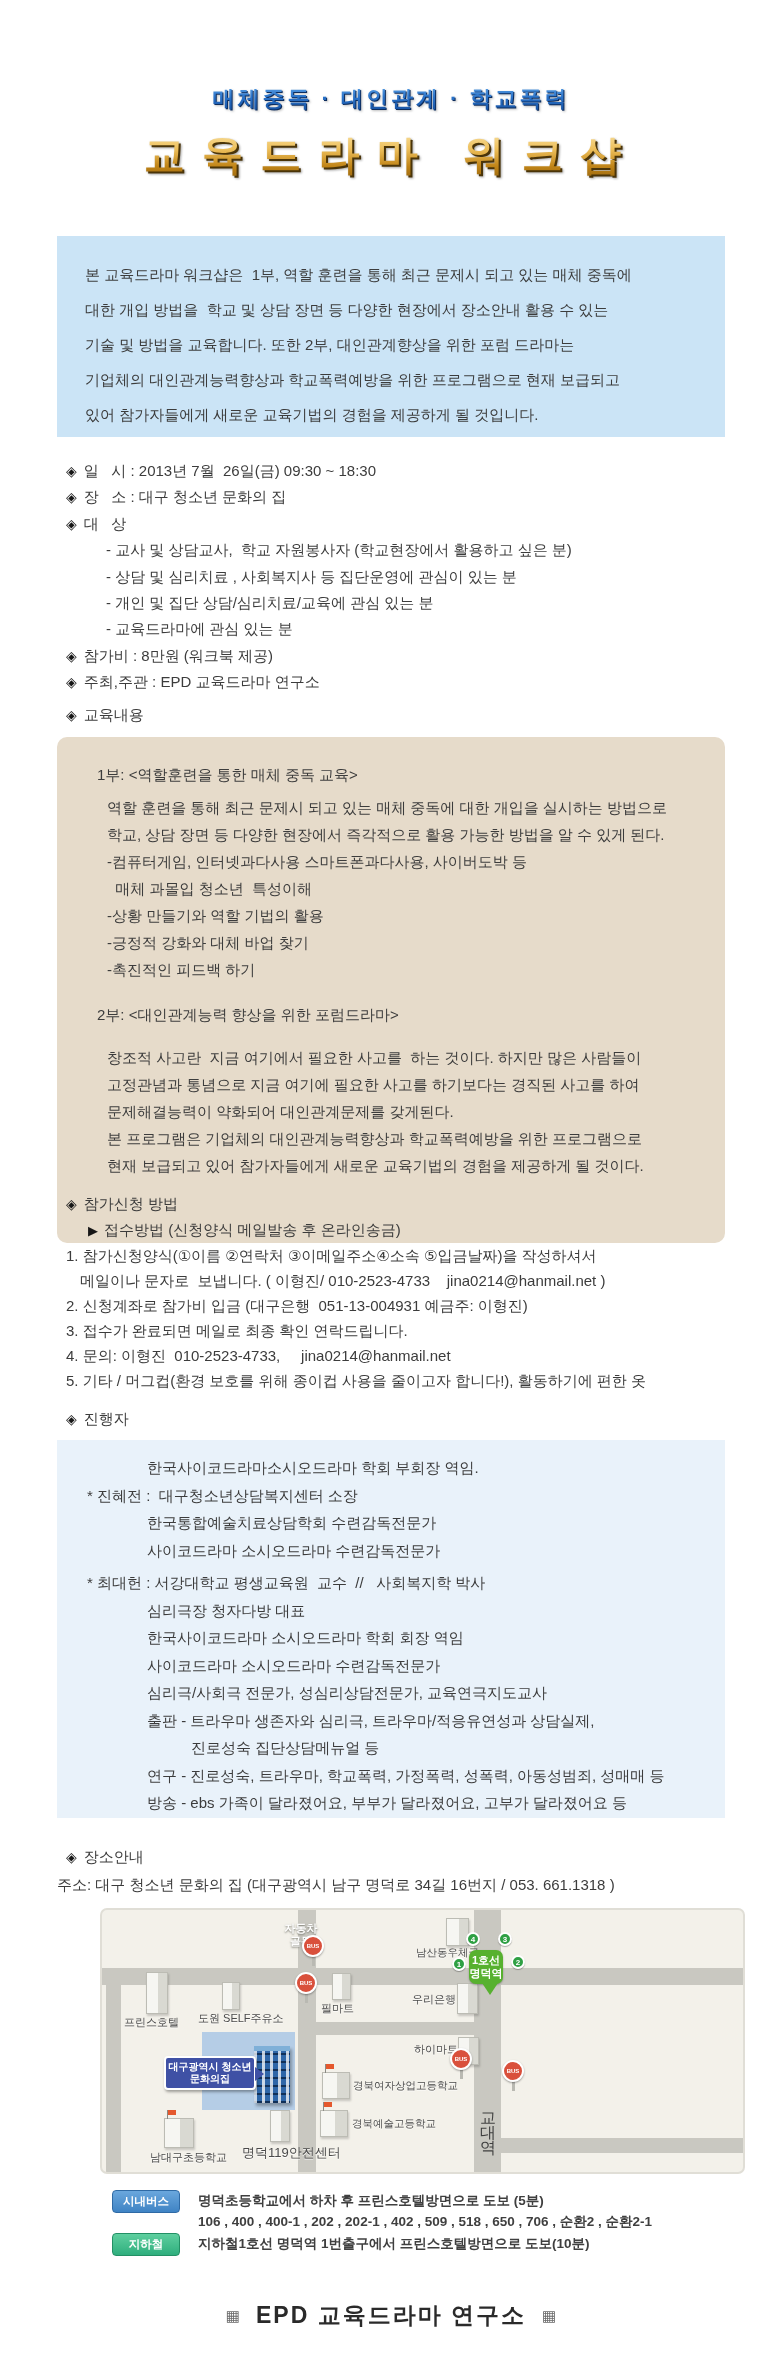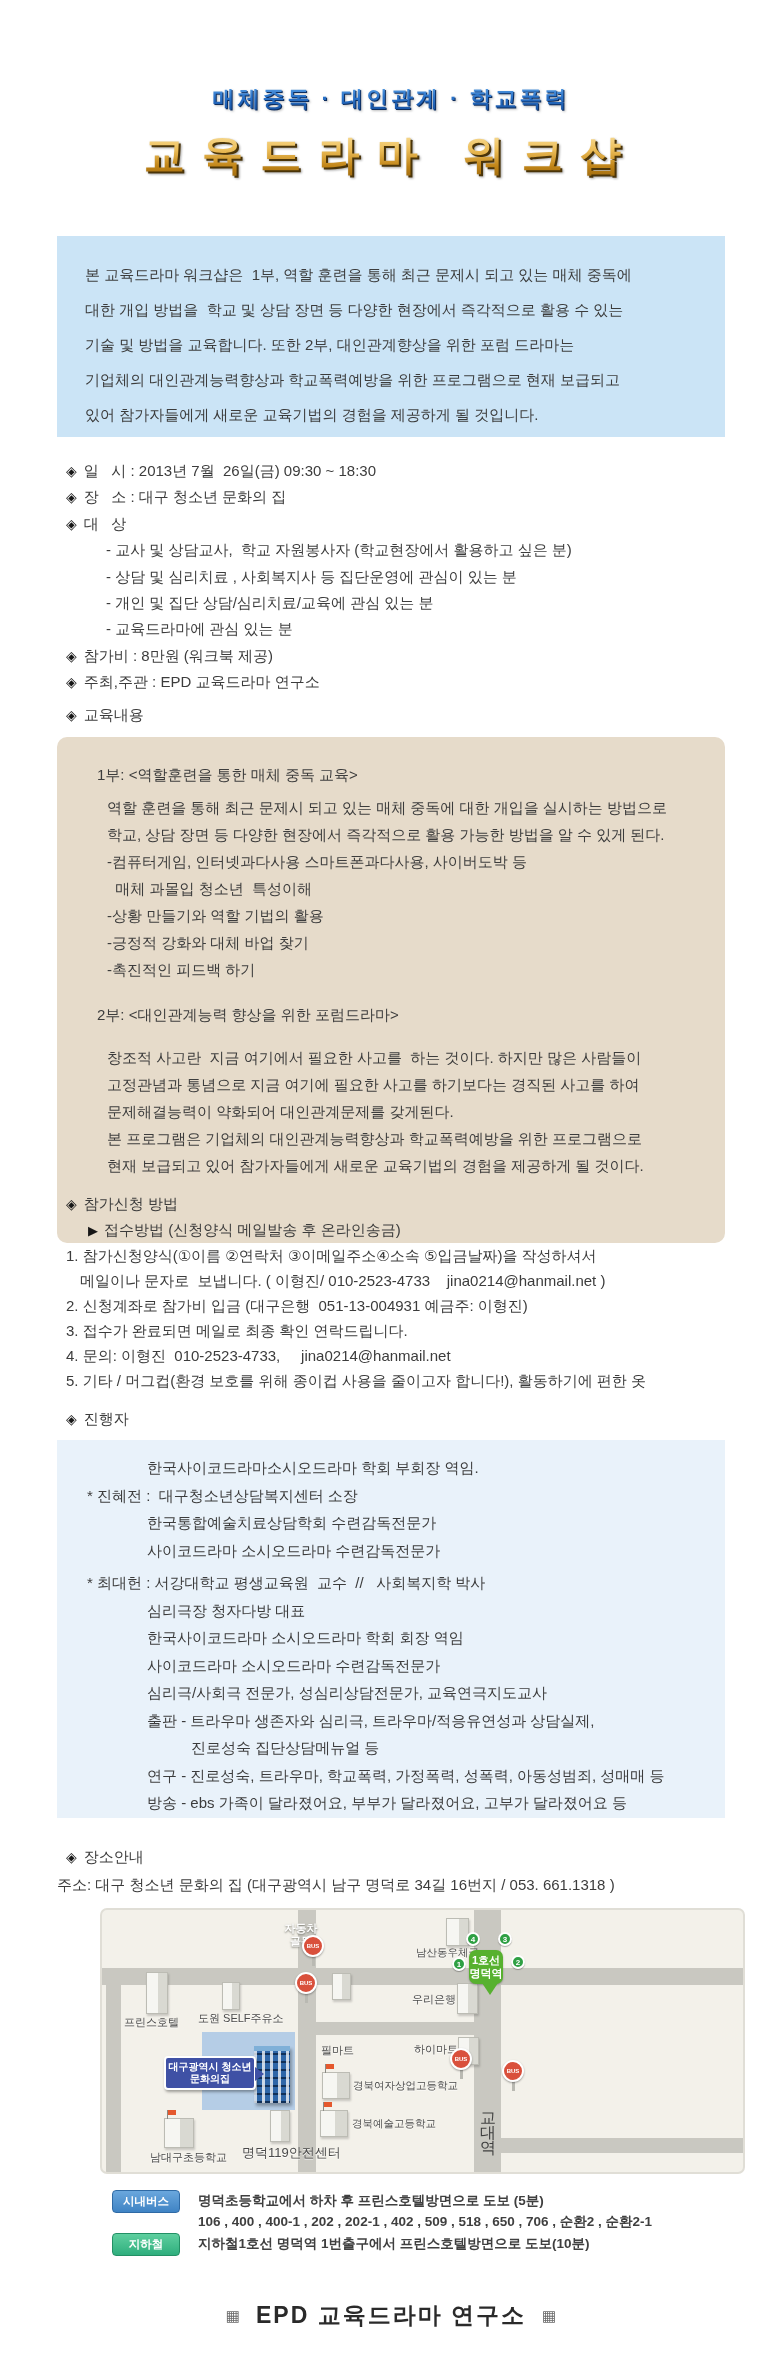--- a/index.html
+++ b/index.html
@@ -105,21 +105,21 @@
 
 <div class="page">
 
   <div class="header">
     <div><span class="subtitle">매체중독 · 대인관계 · 학교폭력</span></div>
     <div><span class="title">교육드라마 워크샵</span></div>
   </div>
 
   <div class="intro-box">
     <div class="line">본 교육드라마 워크샵은  1부, 역할 훈련을 통해 최근 문제시 되고 있는 매체 중독에</div>
-    <div class="line">대한 개입 방법을  학교 및 상담 장면 등 다양한 현장에서 즉각적으로 활용 수 있는</div>
+    <div class="line">대한 개입 방법을  학교 및 상담 장면 등 다양한 현장에서 장소안내 활용 수 있는</div>
     <div class="line">기술 및 방법을 교육합니다. 또한 2부, 대인관계향상을 위한 포럼 드라마는</div>
     <div class="line">기업체의 대인관계능력향상과 학교폭력예방을 위한 프로그램으로 현재 보급되고</div>
     <div class="line">있어 참가자들에게 새로운 교육기법의 경험을 제공하게 될 것입니다.</div>
   </div>
 
   <div class="details">
     <div class="line"><span class="dia">◈</span><span>일   시 : 2013년 7월  26일(금) 09:30 ~ 18:30</span></div>
     <div class="line"><span class="dia">◈</span><span>장   소 : 대구 청소년 문화의 집</span></div>
     <div class="line"><span class="dia">◈</span><span>대   상</span></div>
     <div class="line indent">- 교사 및 상담교사,  학교 자원봉사자 (학교현장에서 활용하고 싶은 분)</div>
@@ -203,21 +203,21 @@
     <div class="bldg" style="left:355px;top:73px;width:19px;height:29px;"></div>
     <div class="bldg" style="left:344px;top:8px;width:21px;height:26px;"></div>
     <div class="bldg" style="left:356px;top:127px;width:19px;height:26px;"></div>
     <div class="bldg flag" style="left:220px;top:162px;width:26px;height:25px;"></div>
     <div class="bldg flag" style="left:218px;top:200px;width:26px;height:25px;"></div>
     <div class="bldg" style="left:168px;top:200px;width:18px;height:30px;"></div>
     <div class="bldg flag" style="left:62px;top:208px;width:28px;height:28px;"></div>
 
     <div class="mlabel" style="left:22px;top:105px;">프린스호텔</div>
     <div class="mlabel" style="left:96px;top:101px;">도원 SELF주유소</div>
-    <div class="mlabel" style="left:219px;top:91px;margin-top:42px;">필마트</div>
+    <div class="mlabel" style="left:219px;top:91px;">필마트</div>
     <div class="mlabel" style="left:310px;top:82px;">우리은행</div>
     <div class="mlabel" style="left:314px;top:36px;font-size:10.5px;">남산동우체국</div>
     <div class="mlabel" style="left:312px;top:132px;">하이마트</div>
     <div class="mlabel" style="left:251px;top:169px;font-size:10.5px;">경북여자상업고등학교</div>
     <div class="mlabel" style="left:250px;top:207px;font-size:10.5px;">경북예술고등학교</div>
     <div class="mlabel" style="left:140px;top:234px;font-size:13px;">명덕119안전센터</div>
     <div class="mlabel" style="left:48px;top:240px;">남대구초등학교</div>
     <div class="kyodae">교대역</div>
 
     <div class="bus-stop" style="left:200px;top:25px;">

